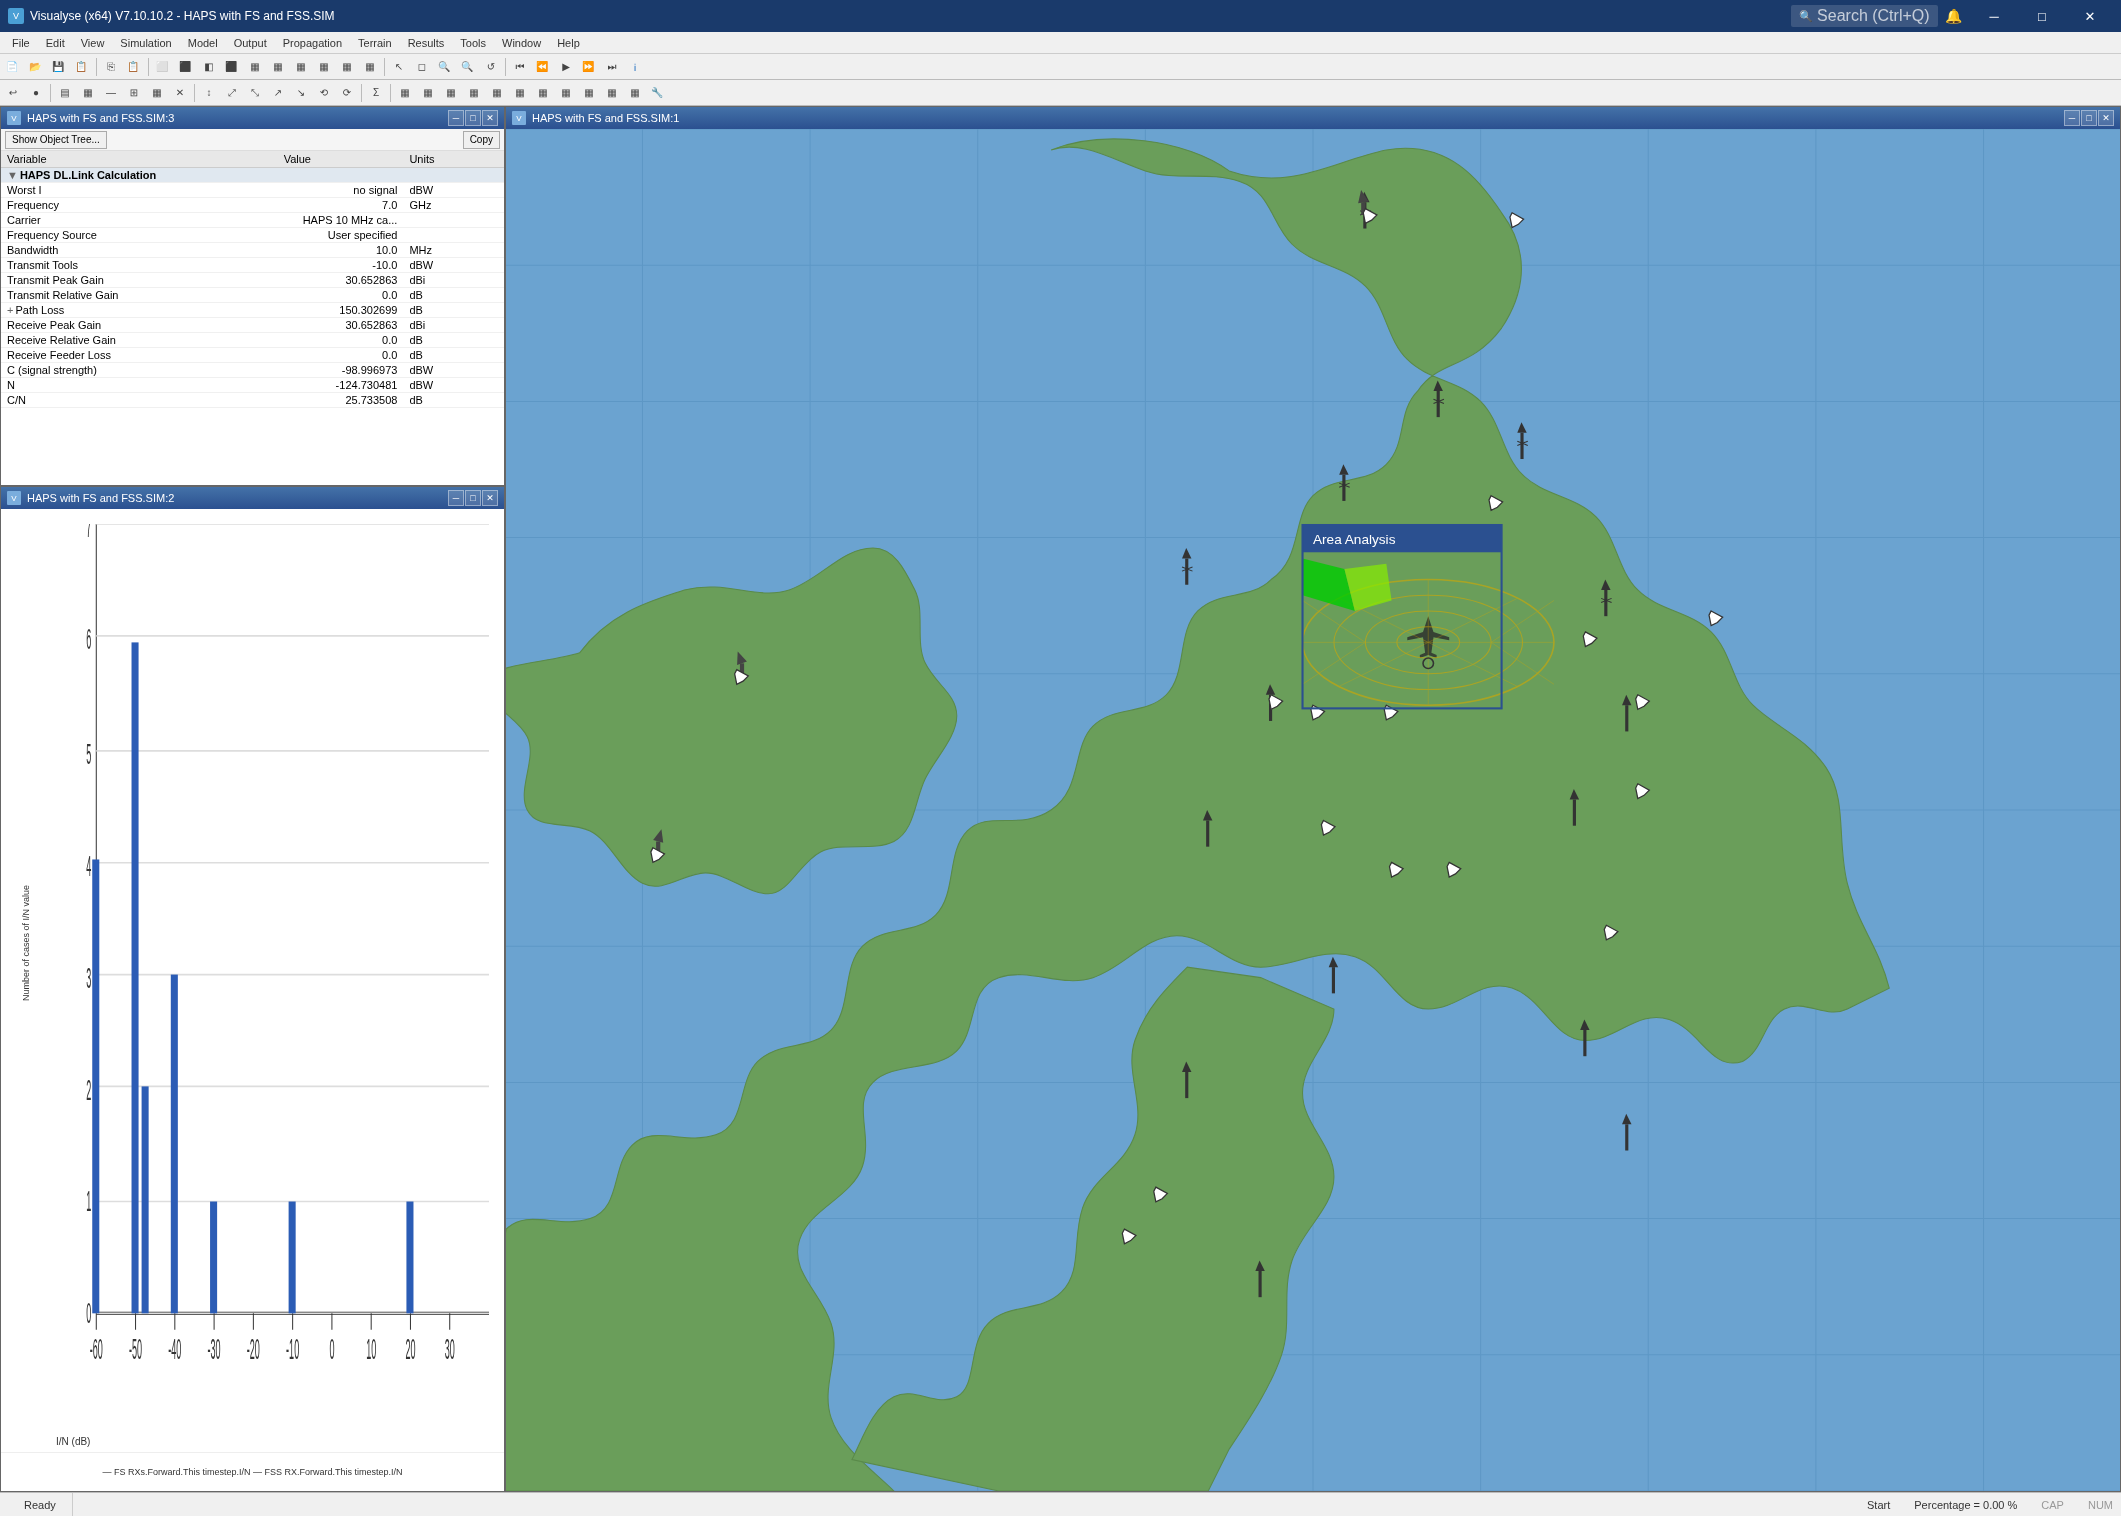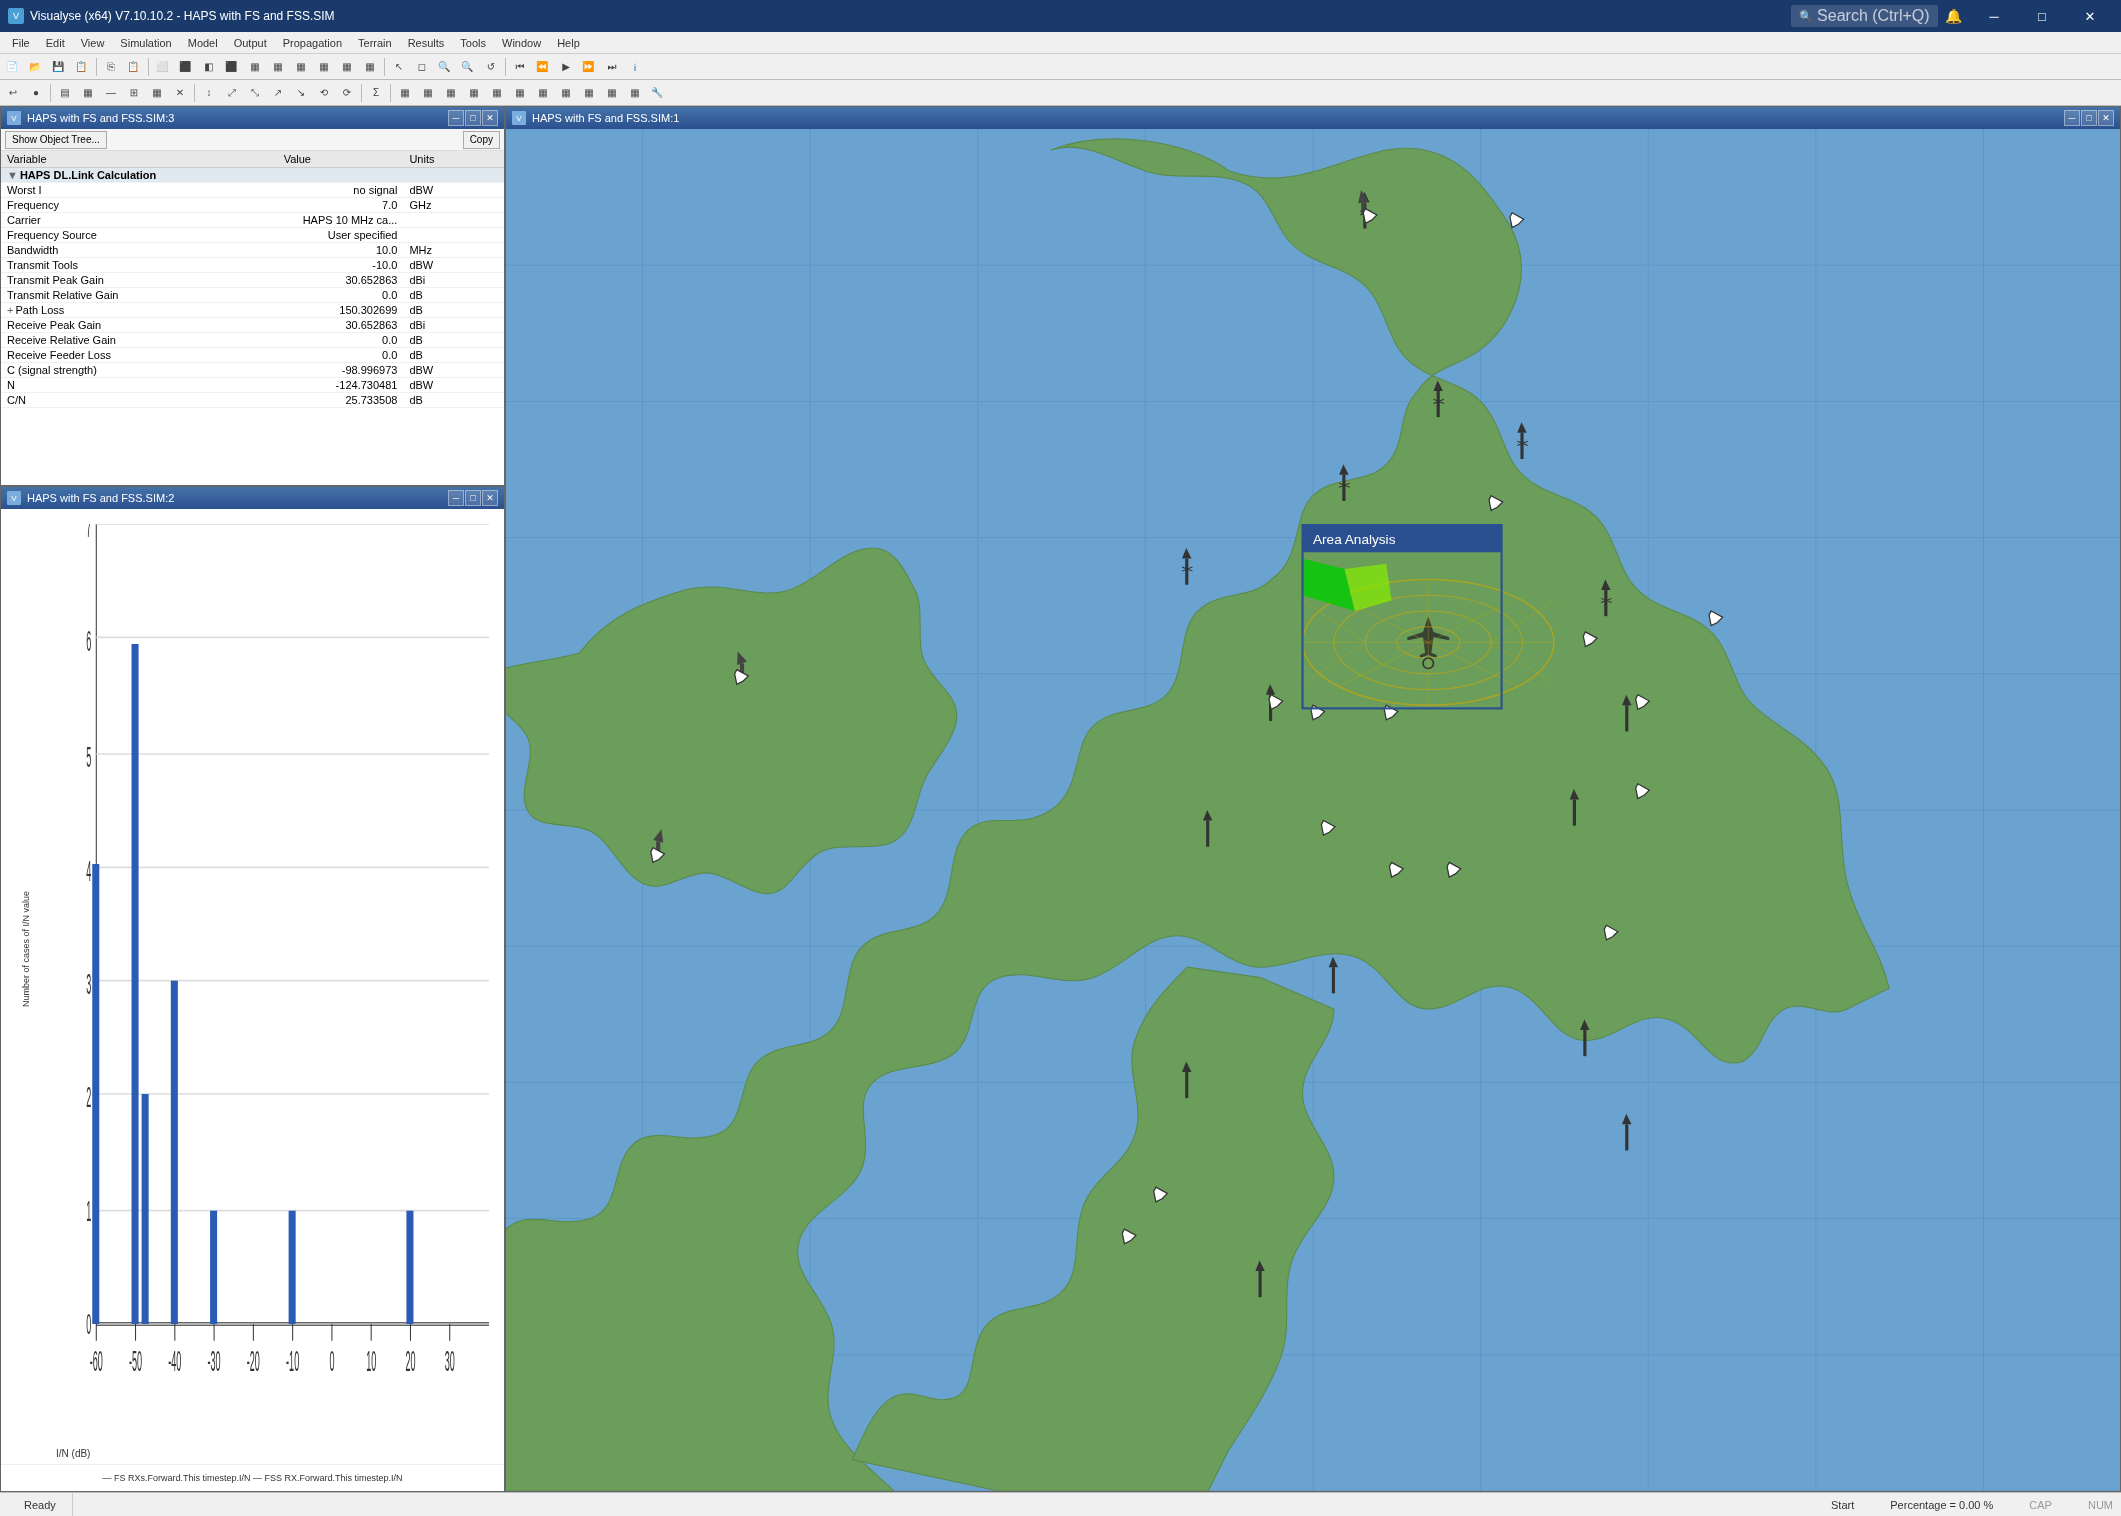--- a/index.html
+++ b/index.html
@@ -505,21 +505,21 @@
 
             <rect x="231" y="206" width="7" height="34" fill="#2b5cb5"></rect>
 
             <rect x="348" y="206" width="7" height="34" fill="#2b5cb5"></rect>
           </svg>
           
           
           <div style="position:absolute;bottom:5px;width:calc(100% - 70px);left:55px;text-align:left;font-size:10px;color:#333;">I/N (dB)</div>
         </div>
 
-        <div style="background:white;padding:8px;text-align:center;border-top:1px solid #eee;font-size:9px;">
+        <div style="background:white;padding:14px;text-align:center;border-top:1px solid #eee;font-size:9px;">
           <span style="color:#333;">— FS RXs.Forward.This timestep.I/N — FSS RX.Forward.This timestep.I/N</span>
         </div>
       </div>
     </div>
 
   </div>
 
   <div class="map-panel">
     <div class="panel-title-bar">
       <div class="panel-title-left">
@@ -759,19 +759,19 @@
   </div>
 
 </div>
 
 <div class="status-bar">
   <div class="status-sections">
     <div class="status-section">
       <span>Ready</span>
     </div>
   </div>
-  <div style="display:flex;align-items:center;gap:36px;">
+  <div style="display:flex;align-items:center;gap:24px;">
     <span>Start</span>
     <span>Percentage = 0.00 %</span>
     <span style="color:#999;">CAP</span>
     <span style="color:#999;">NUM</span>
   </div>
 </div>
 
 </body></html>

